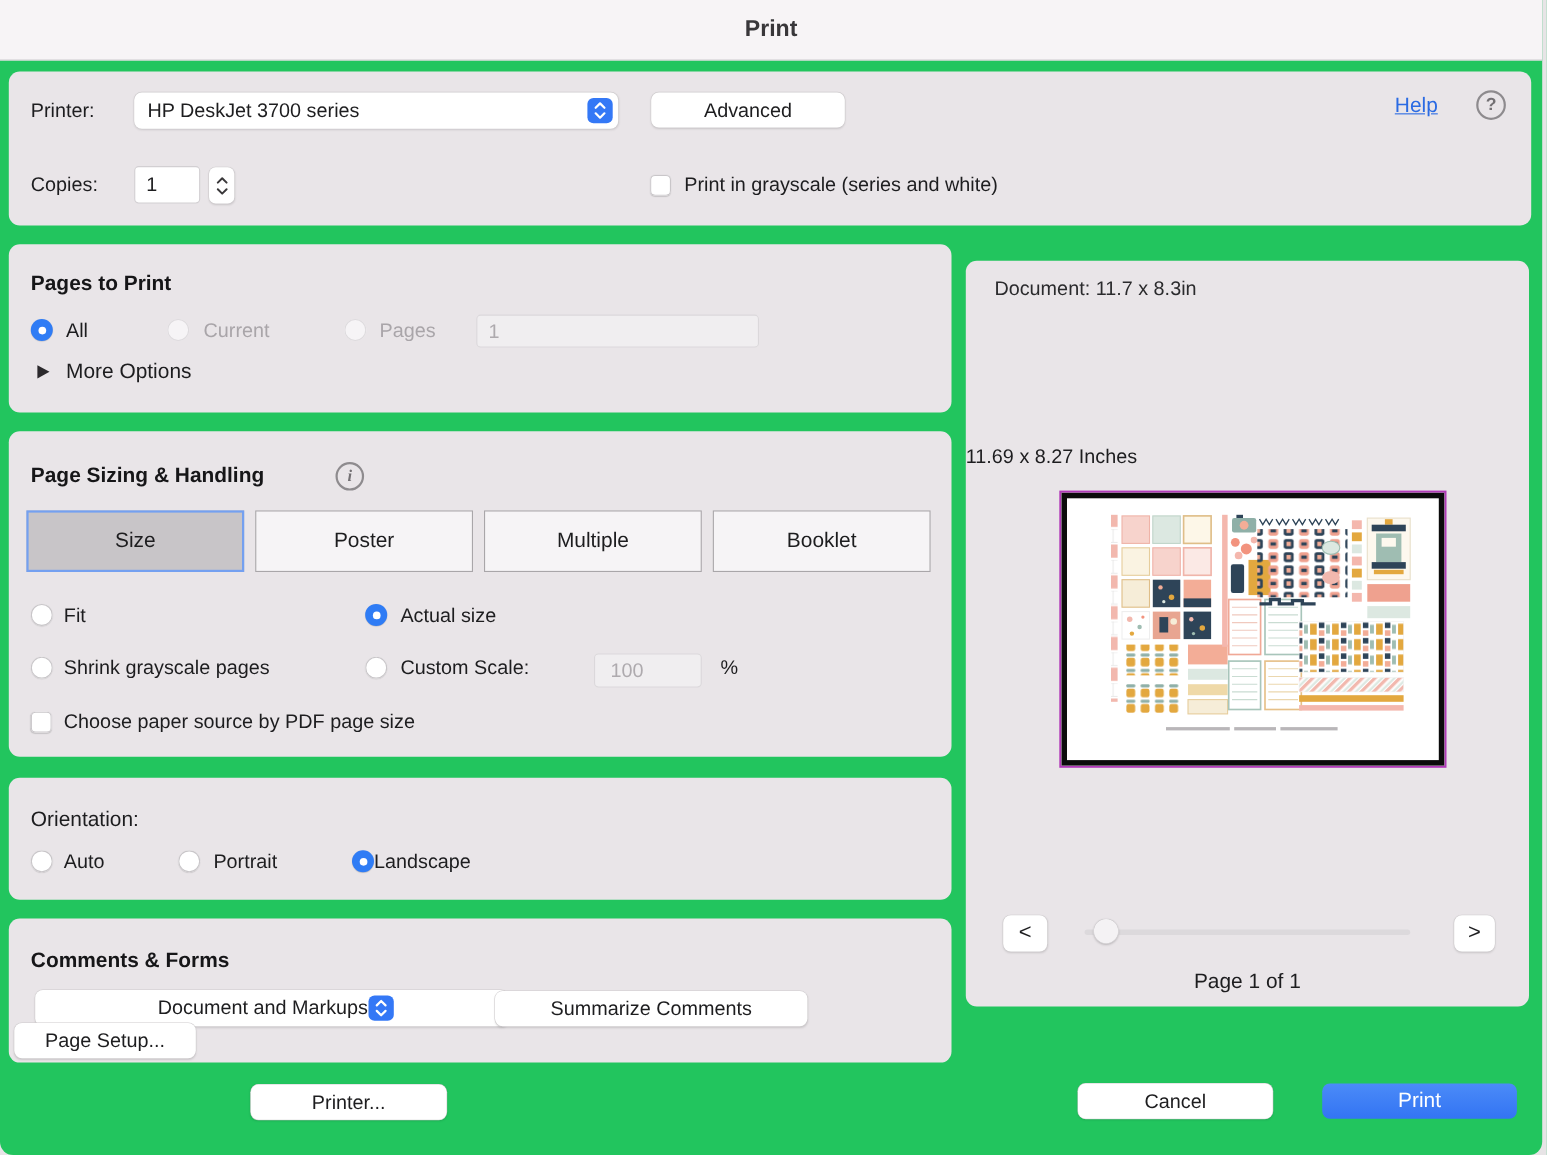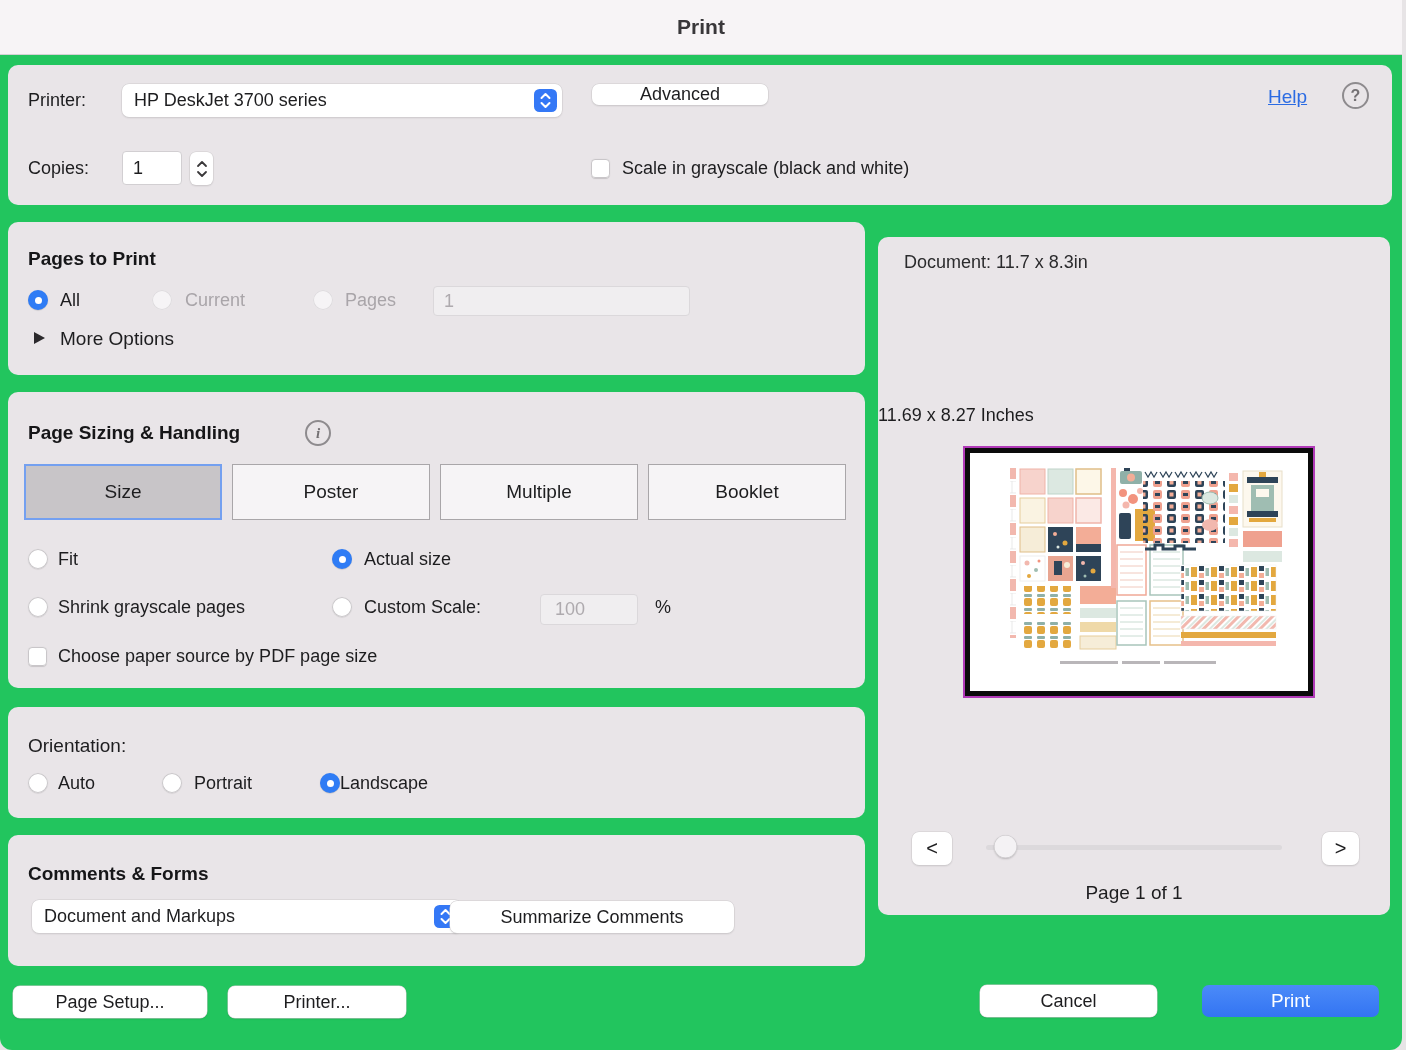--- a/index.html
+++ b/index.html
@@ -47,36 +47,36 @@
     <div class="lbl abs" style="left:20px; top:19px; line-height:33px;">Printer:</div>
     <div class="select abs" style="left:114px; top:19px; width:440px; height:33px;">
       <span>HP DeskJet 3700 series</span>
       <span class="badge">
         <svg width="13" height="17" viewBox="0 0 13 17">
             <path d="M2.5 6 L6.5 2 L10.5 6" stroke="#fff" stroke-width="2" fill="none" stroke-linecap="round" stroke-linejoin="round"></path>
             <path d="M2.5 11 L6.5 15 L10.5 11" stroke="#fff" stroke-width="2" fill="none" stroke-linecap="round" stroke-linejoin="round"></path>
           </svg>
       </span>
     </div>
-    <div class="wbtn abs" style="left:584px; top:19px; width:176px; height:21px;">Advanced</div>
+    <div class="wbtn abs" style="left:584px; top:19px; width:176px; height:32px;">Advanced</div>
     <a class="link abs" style="left:1260px; top:21px;">Help</a>
     <div class="circle-ico abs" style="left:1334px; top:17px; width:27px; height:27px; font-size:16px;">?</div>
 
     <div class="lbl abs" style="left:20px; top:86px; line-height:34px;">Copies:</div>
     <input class="input abs" style="left: 114px; top: 86px; width: 60px; height: 34px;" value="1">
     <div class="stepper abs" style="left:182px; top:87px;">
       <svg width="12" height="8" viewBox="0 0 12 8">
           <path d="M2 6 L6 2 L10 6" stroke="#3a383a" stroke-width="1.8" fill="none" stroke-linecap="round" stroke-linejoin="round"></path>
         </svg>
       <svg width="12" height="8" viewBox="0 0 12 8">
           <path d="M2 2 L6 6 L10 2" stroke="#3a383a" stroke-width="1.8" fill="none" stroke-linecap="round" stroke-linejoin="round"></path>
         </svg>
     </div>
     <div class="check" style="left:583px; top:94px;"></div>
-    <div class="lbl abs" style="left:614px; top:92px; line-height:22px;">Scale in grayscale (black and white)</div>
+    <div class="lbl abs" style="left:614px; top:92px; line-height:22px;">Print in grayscale (series and white)</div>
   </div>
 
   <div class="card" style="left:8px; top:222px; width:857px; height:153px;">
     <div class="hdr abs" style="left:20px; top:26px;">Pages to Print</div>
     <div class="radio on" style="left:20px; top:68px;"></div>
     <div class="lbl abs" style="left:52px; top:68px; line-height:21px;">All</div>
     <div class="radio dis" style="left:144px; top:68px;"></div>
     <div class="lbl dim abs" style="left:177px; top:68px; line-height:21px;">Current</div>
     <div class="radio dis" style="left:305px; top:68px;"></div>
     <div class="lbl dim abs" style="left:337px; top:68px; line-height:21px;">Pages</div>
@@ -114,21 +114,21 @@
     <div class="radio" style="left:20px; top:66px;"></div>
     <div class="lbl abs" style="left:50px; top:66px; line-height:21px;">Auto</div>
     <div class="radio" style="left:154px; top:66px;"></div>
     <div class="lbl abs" style="left:186px; top:66px; line-height:21px;">Portrait</div>
     <div class="radio on" style="left:312px; top:66px;"></div>
     <div class="lbl abs" style="left:332px; top:66px; line-height:21px;">Landscape</div>
   </div>
 
   <div class="card" style="left:8px; top:835px; width:857px; height:131px;">
     <div class="hdr abs" style="left:20px; top:28px;">Comments &amp; Forms</div>
-    <div class="select abs" style="left:24px; top:65px; width:430px; height:33px;">
+    <div class="select abs" style="left:24px; top:65px; width:430px; height:33px;justify-content:center;">
       <span>Document and Markups</span>
       <span class="badge">
         <svg width="13" height="17" viewBox="0 0 13 17">
             <path d="M2.5 6 L6.5 2 L10.5 6" stroke="#fff" stroke-width="2" fill="none" stroke-linecap="round" stroke-linejoin="round"></path>
             <path d="M2.5 11 L6.5 15 L10.5 11" stroke="#fff" stroke-width="2" fill="none" stroke-linecap="round" stroke-linejoin="round"></path>
           </svg>
       </span>
     </div>
     <div class="wbtn abs" style="left:442px; top:66px; width:284px; height:32px;">Summarize Comments</div>
   </div>
@@ -278,18 +278,18 @@
       </div>
     </div>
 
     <div class="wbtn abs" style="left:34px; top:595px; width:40px; height:33px; font-size:20px;">&lt;</div>
     <div class="track" style="left:108px; top:608px; width:296px;"></div>
     <div class="thumb" style="left:116px; top:598px;"></div>
     <div class="wbtn abs" style="left:444px; top:595px; width:37px; height:33px; font-size:20px;">&gt;</div>
     <div class="lbl abs" style="left:0; top:645px; width:512px; text-align:center; font-size:19px;">Page 1 of 1</div>
   </div>
 
-  <div class="wbtn abs" style="left:13px; top:986px; width:194px; height:32px;">Page Setup...</div>
+  <div class="wbtn abs" style="left:13px; top:930px; width:165px; height:32px;">Page Setup...</div>
   <div class="wbtn abs" style="left:228px; top:986px; width:178px; height:32px;">Printer...</div>
   <div class="wbtn abs" style="left:980px; top:985px; width:177px; height:32px;">Cancel</div>
   <div class="bluebtn abs" style="left:1202px; top:985px; width:177px; height:32px;">Print</div>
 
 </div>
 
 </body></html>

